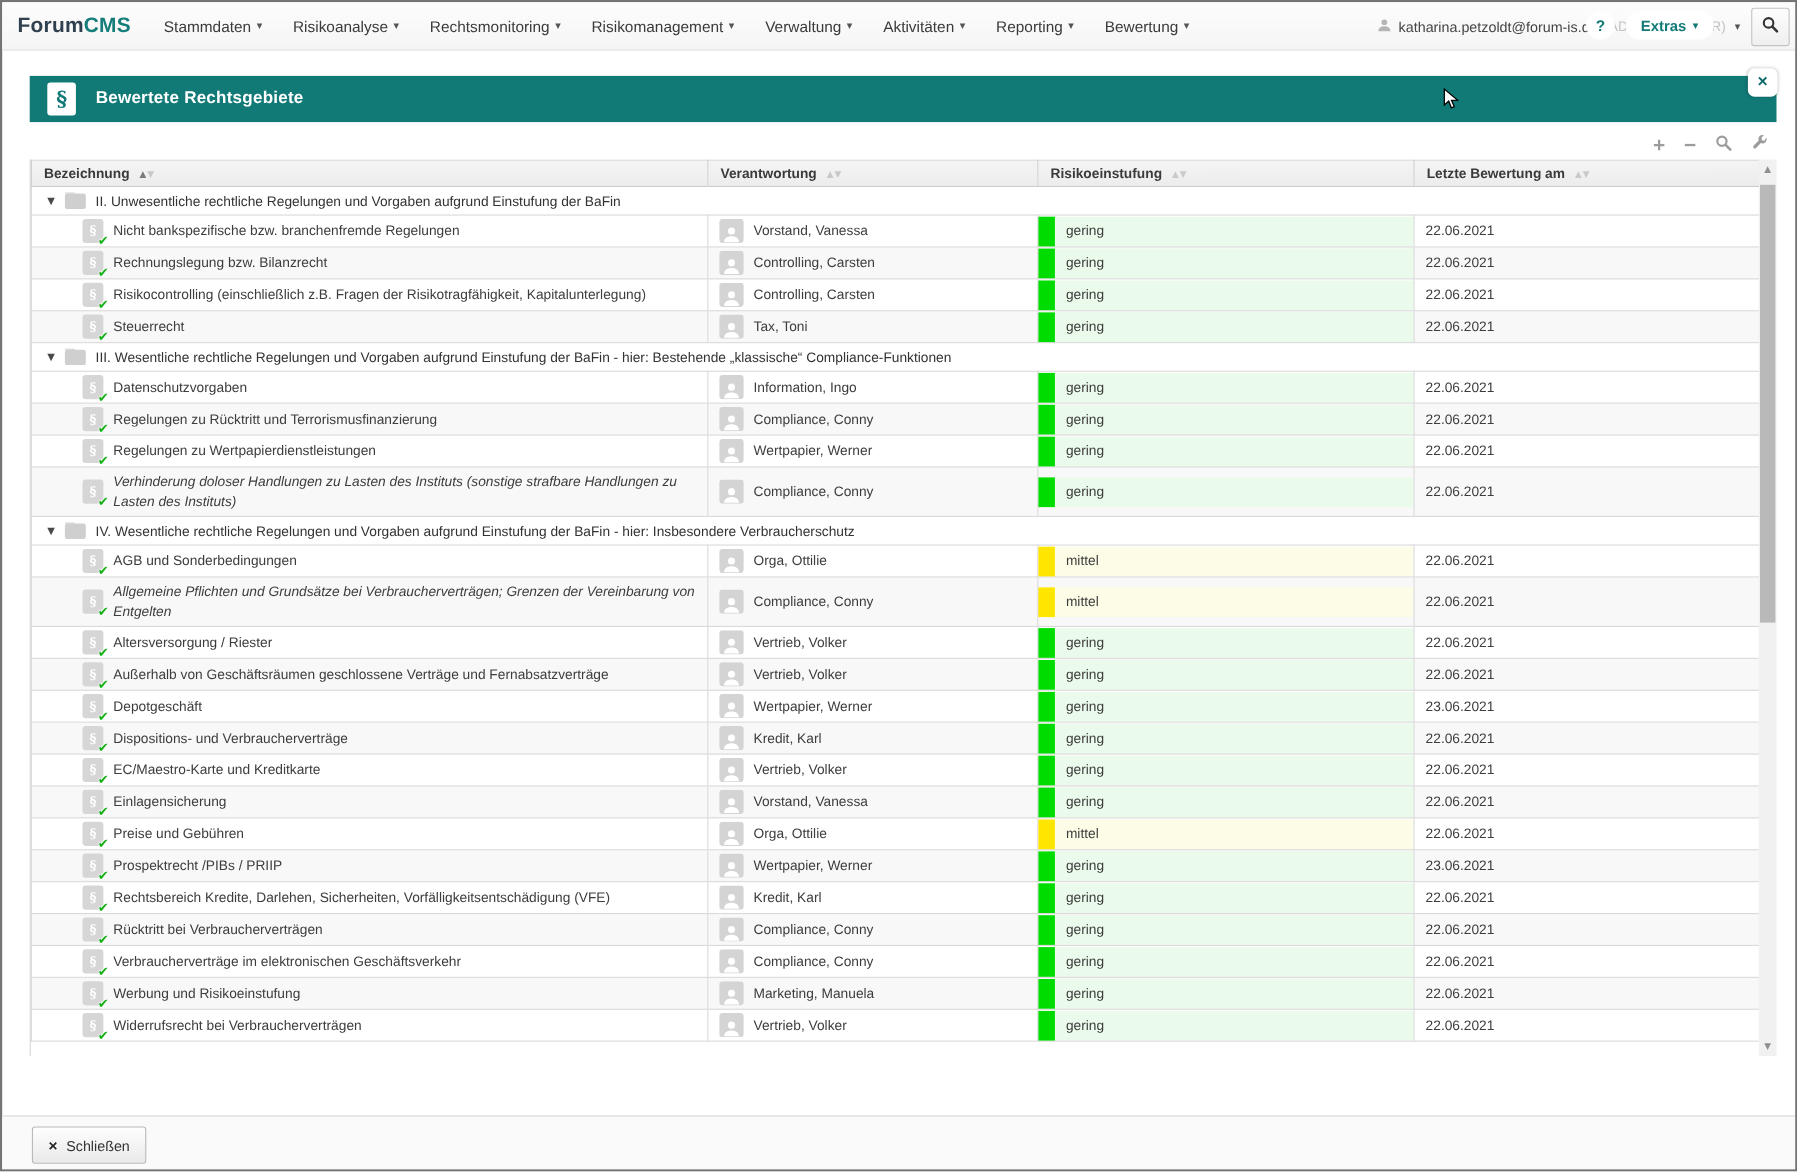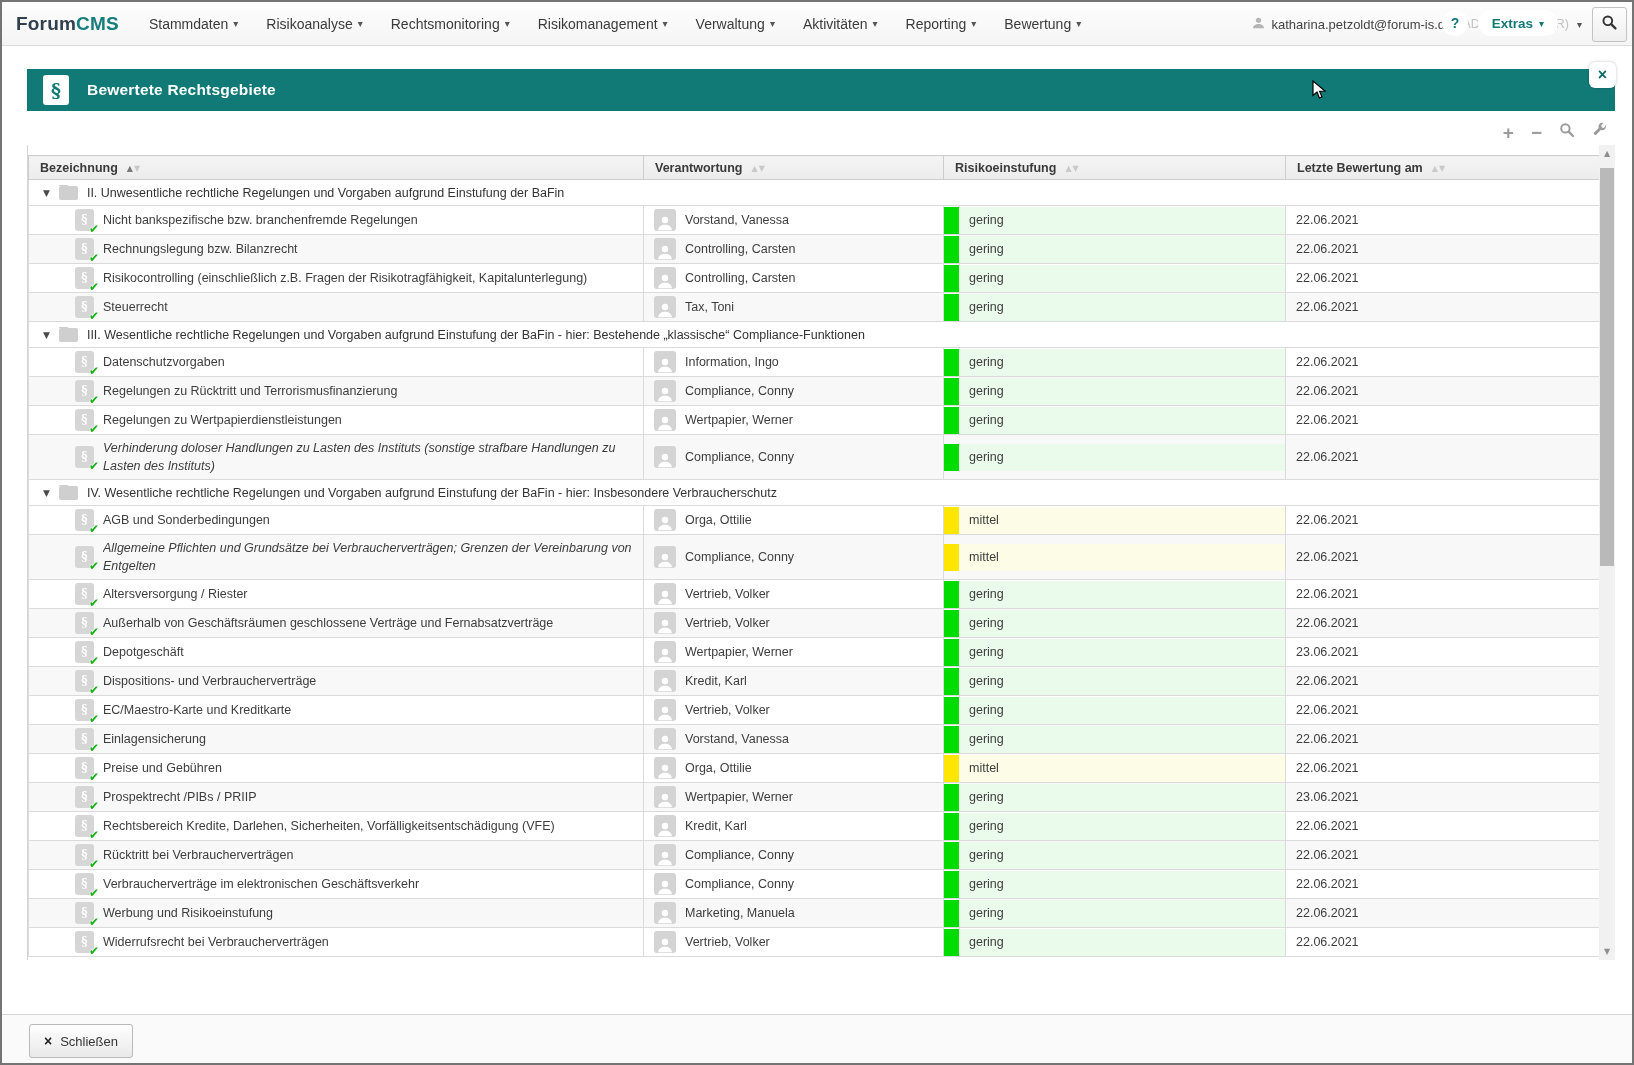--- a/index.html
+++ b/index.html
@@ -40,21 +40,21 @@
     box-shadow:0 0 3px rgba(0,0,0,.25);color:#0e6a68;font-weight:bold;font-size:16px;
     display:flex;align-items:center;justify-content:center;cursor:pointer;}
 
   
   .table-tools{position:absolute;right:24px;top:120px;display:flex;align-items:center;gap:17px;color:#9c9c9c;}
   .tool-glyph{font-size:19px;font-weight:bold;line-height:1;cursor:pointer;}
 
   
   .table-viewport{position:absolute;left:25px;top:143px;width:1571px;height:815px;overflow:hidden;
     border-left:1px solid #d5d5d5;box-sizing:content-box;}
-  table.grid{border-collapse:collapse;table-layout:fixed;width:1571px;font-size:12.5px;margin-top:10px;}
+  table.grid{border-collapse:collapse;table-layout:fixed;width:1571px;font-size:12.5px;}
   table.grid th,table.grid td{border:1px solid #dadada;padding:0;box-sizing:border-box;}
   table.grid thead th{height:24px;background:linear-gradient(#f4f4f4,#ececec);text-align:left;
     font-weight:bold;color:#3a3a3a;padding-left:11px;border-color:#cdcdcd;white-space:nowrap;overflow:hidden;}
   .th-label{vertical-align:middle;}
   .sort{margin-left:9px;font-size:8px;letter-spacing:1px;font-family:"DejaVu Sans",sans-serif;}
   .sort i{font-style:normal;}
   tr.group-row td{height:26px;background:#fff;}
   .gwrap{display:flex;align-items:center;gap:9px;padding-left:14px;white-space:nowrap;overflow:hidden;}
   .gcaret{font-size:9px;color:#4a4a4a;font-family:"DejaVu Sans",sans-serif;cursor:pointer;}
   .folder-icon{width:19px;height:14px;background:#cfcfcf;border-radius:2px;position:relative;flex:0 0 auto;margin-top:1px;}

